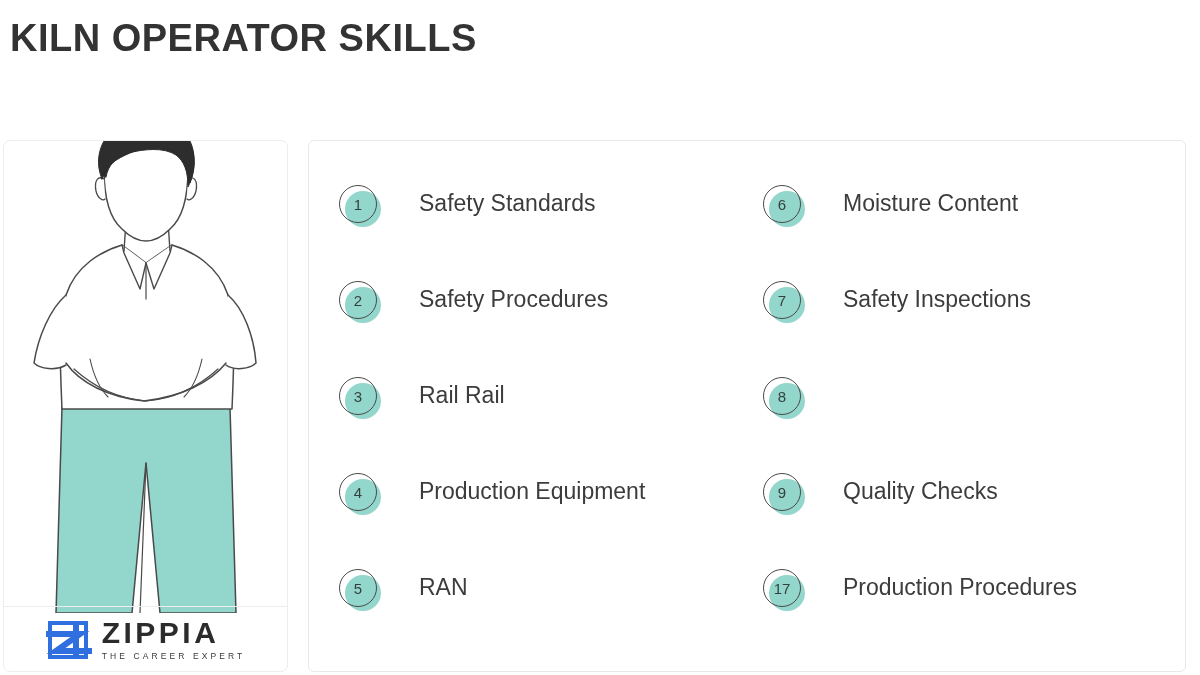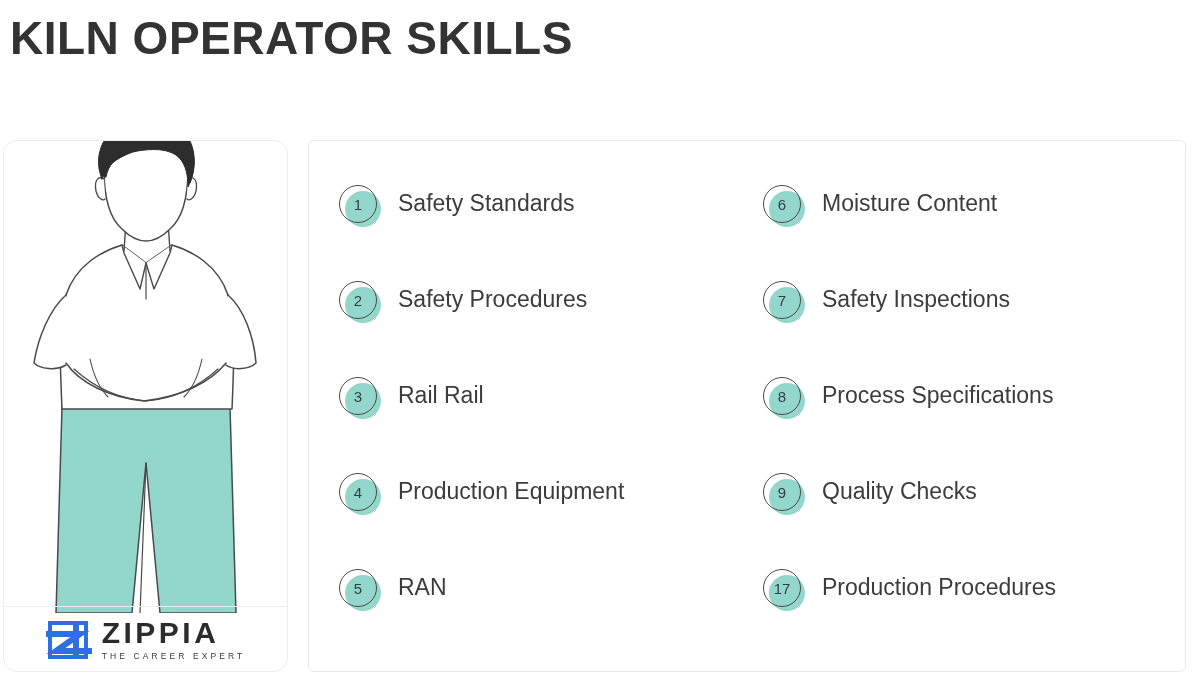--- a/index.html
+++ b/index.html
@@ -20,39 +20,39 @@
     width: 1200px;
     height: 675px;
     background: #ffffff;
   }
 
   
   #page-title {
     position: absolute;
     left: 10px;
     top: 14px;
-    font-size: 46px;
+    font-size: 38px;
     font-weight: bold;
     letter-spacing: 0.5px;
     color: #333333;
     font-family: "Liberation Sans", sans-serif;
     line-height: 48px;
     white-space: nowrap;
   }
 
   
   #illustration-panel {
     position: absolute;
     left: 3px;
     top: 140px;
     width: 285px;
     height: 532px;
     background: #ffffff;
     border: 1px solid #ededed;
-    border-radius: 14px;
+    border-radius: 7px;
     box-sizing: border-box;
     overflow: hidden;
   }
   #illustration-figure {
     position: absolute;
     left: 0;
     top: -28px;
     width: 285px;
     height: 500px;
   }
@@ -164,21 +164,21 @@
     display: flex;
     align-items: center;
     justify-content: center;
     font-size: 15px;
     color: #35403e;
     font-family: "Liberation Sans", sans-serif;
     line-height: 1;
   }
 
   .skill-label {
-    margin-left: 15px;
+    margin-left: 36px;
     font-size: 23px;
     color: #3c3c3c;
     line-height: 40px;
     font-family: "Liberation Sans", sans-serif;
     white-space: nowrap;
   }
 </style>
 </head>
 <body>
 
@@ -316,21 +316,20 @@
         </div>
         <div class="skill-label">Safety Inspections</div>
       </div>
 
       <div class="skill-item">
         <div class="skill-badge">
           <div class="badge-blob"></div>
           <div class="badge-ring"></div>
           <div class="badge-number">8</div>
         </div>
-        <div class="skill-label">Process Specifications</div>
       </div>
 
       <div class="skill-item">
         <div class="skill-badge">
           <div class="badge-blob"></div>
           <div class="badge-ring"></div>
           <div class="badge-number">9</div>
         </div>
         <div class="skill-label">Quality Checks</div>
       </div>

